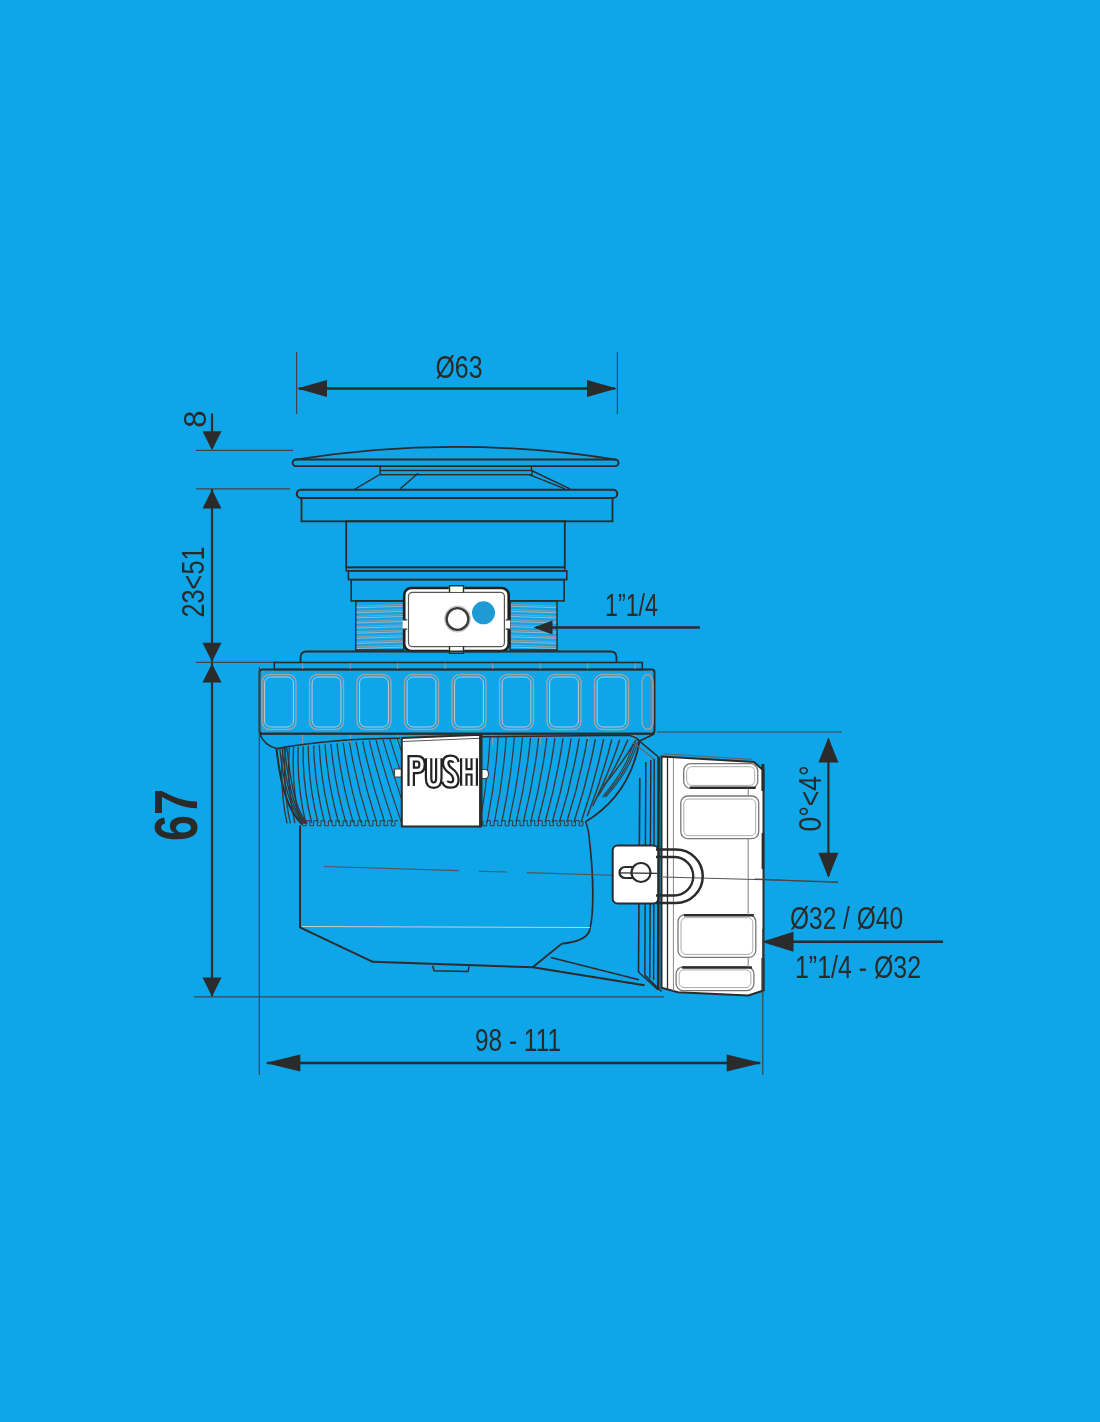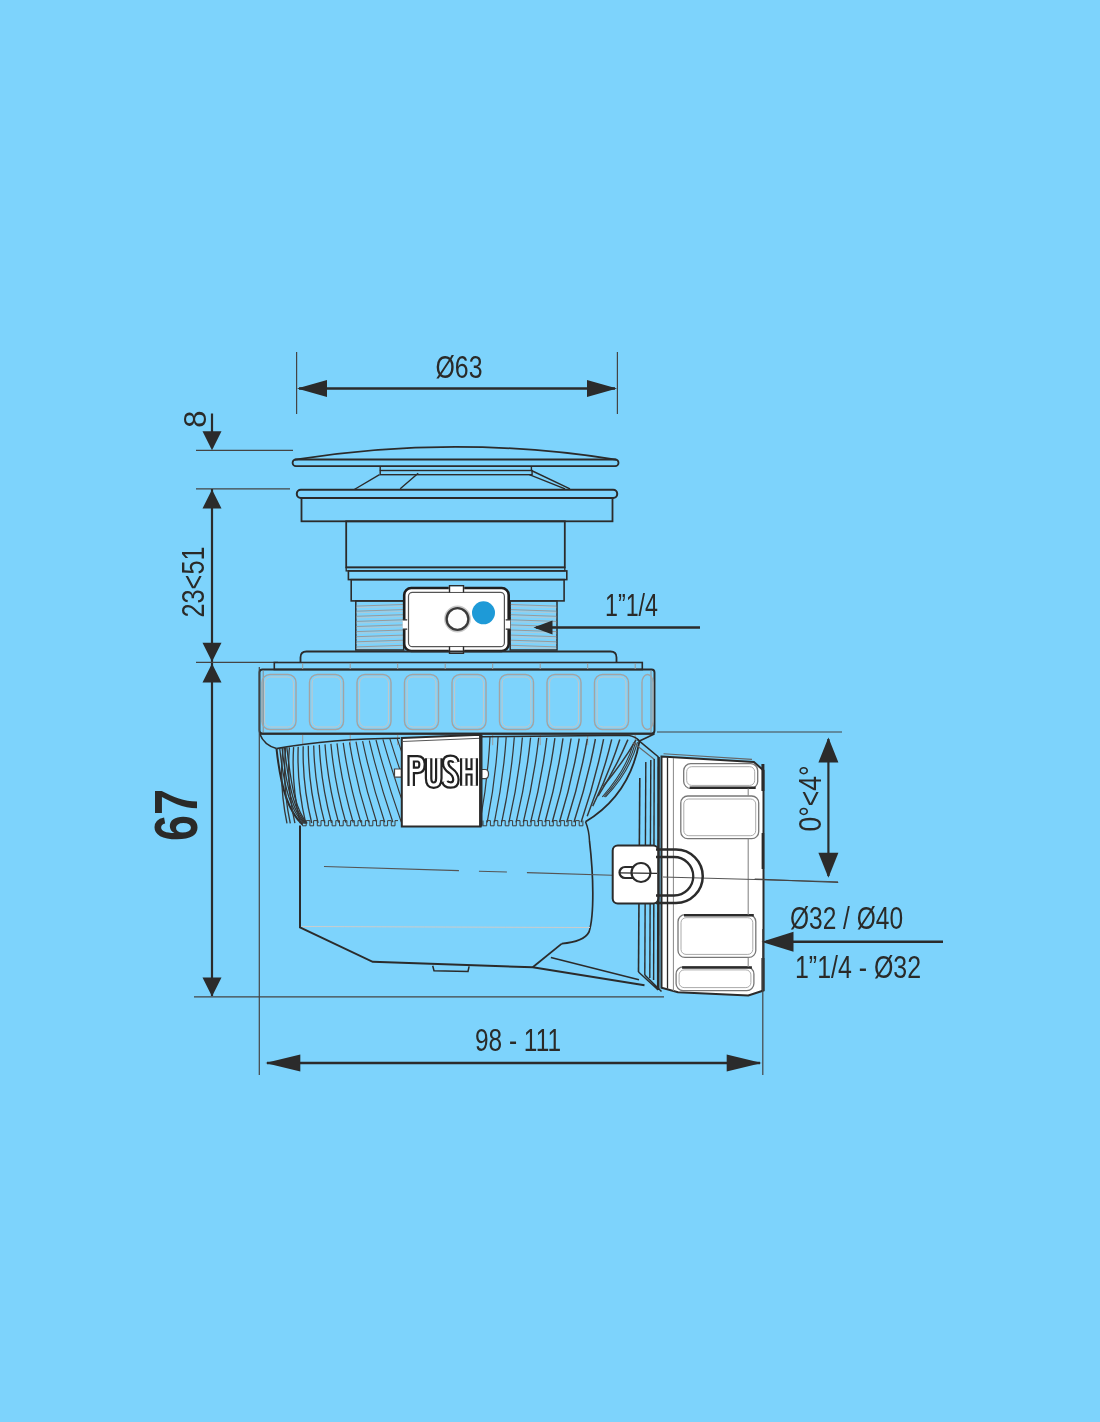--- a/index.html
+++ b/index.html
@@ -1,16 +1,16 @@
 <!DOCTYPE html>
 <html><head>
 <meta charset="utf-8">
 <style>
 html,body{margin:0;padding:0;background:#ffffff;}
-#page{position:relative;width:1100px;height:1422px;background:#7dd3fc;overflow:hidden;}
+#page{position:relative;width:1100px;height:1422px;background:#0ea5e9;overflow:hidden;}
 svg{position:absolute;left:0;top:0;}
 text{font-family:"Liberation Sans",sans-serif;}
 </style>
 </head>
 <body>
 <div id="page">
 <svg width="1100" height="1422" viewBox="0 0 1100 1422">
 
 <line x1="296.6" y1="352" x2="296.6" y2="414" stroke="#444" stroke-width="1.2" stroke-linecap="butt"></line>
 <line x1="617.4" y1="352" x2="617.4" y2="414" stroke="#444" stroke-width="1.2" stroke-linecap="butt"></line>

